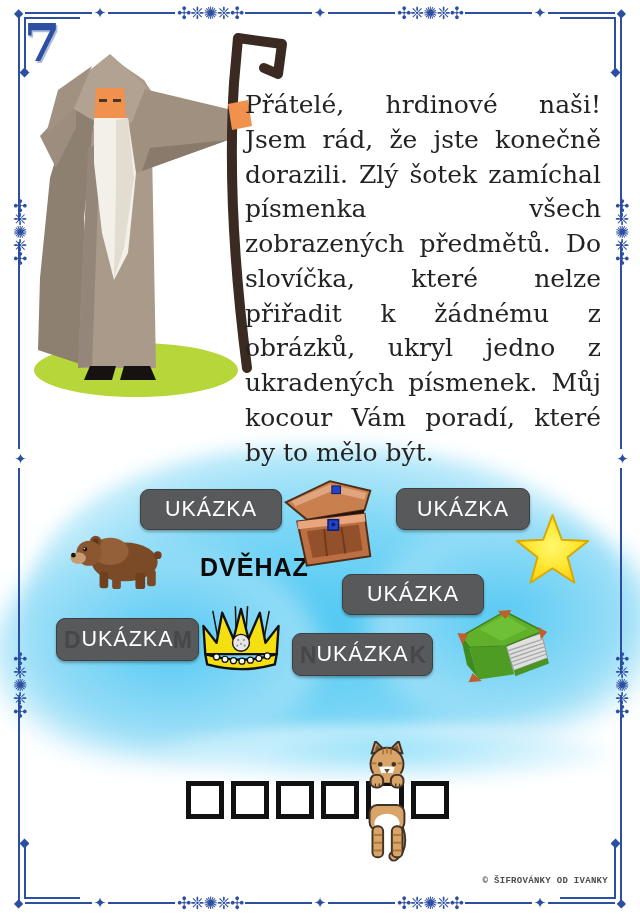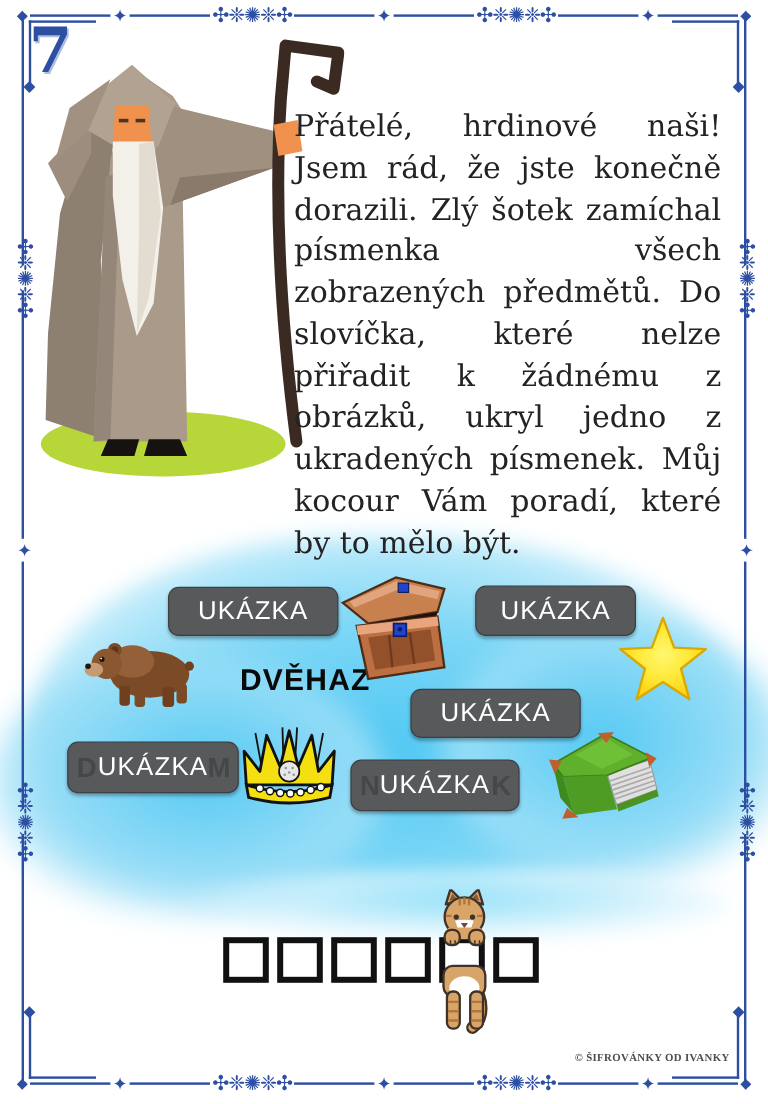--- a/index.html
+++ b/index.html
@@ -89,21 +89,21 @@
   .crown{left:194px;top:604px;width:94px;height:72px;}
   .book{left:452px;top:601px;width:100px;height:89px;}
   
   .boxes{position:absolute;left:186px;top:781px;display:flex;z-index:2;}
   .abox{width:38px;height:38px;border:5px solid #111;background:#fff;margin-right:7px;box-sizing:border-box;}
   .abox:last-child{margin-right:0;}
   .cat{left:352px;top:741px;width:70px;height:123px;z-index:3;}
   
   .copyright{
     position:absolute;right:32px;top:876px;z-index:5;
-    font-family:Liberation Serif, serif;font-size:9px;font-weight:bold;
+    font-family:Liberation Mono, monospace;font-size:9px;font-weight:bold;
     color:#4d4d4d;letter-spacing:.3px;
   }
 </style>
 </head>
 <body>
 
 <div class="page">
 
   <div class="edge edge-top">
     <span class="orn dot">◆</span>

